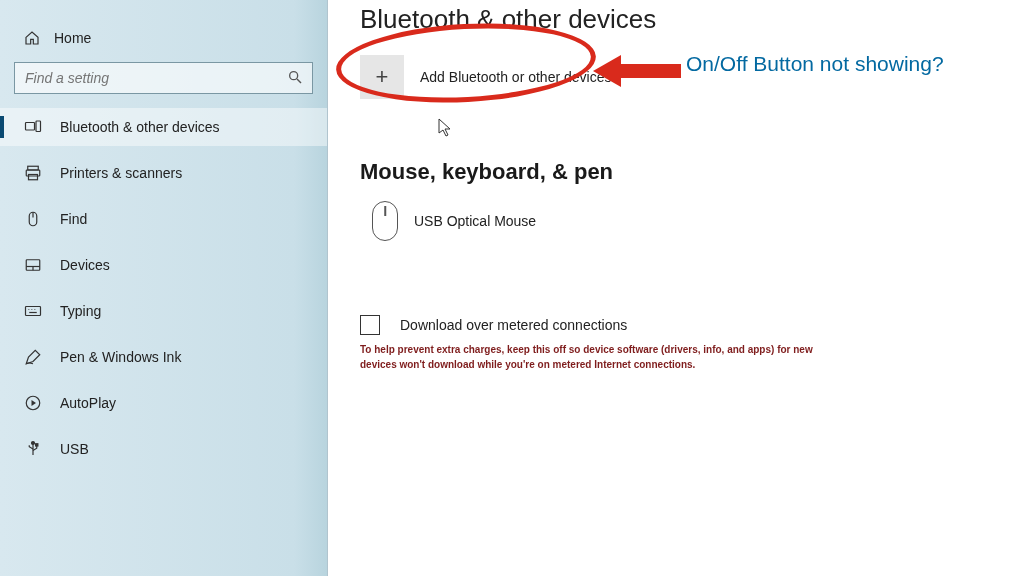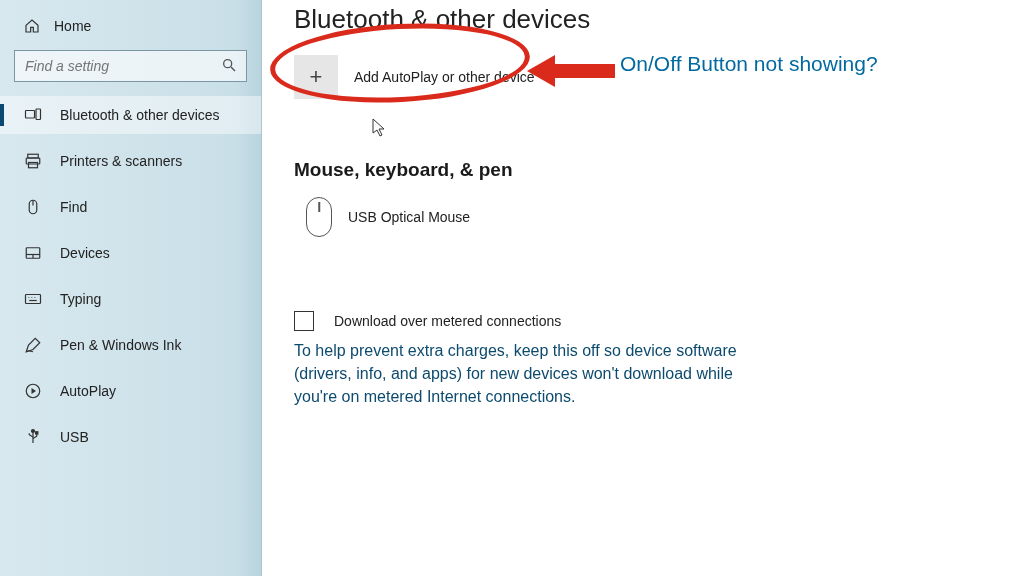--- a/index.html
+++ b/index.html
@@ -7,24 +7,24 @@
       font-family: "Segoe UI", Tahoma, sans-serif;
       font-size: 14px;
       color: #333;
       width: 1024px;
       height: 576px;
       display: flex;
       overflow: hidden;
       background: #fff;
     }
     .sidebar {
-      width: 262px;
+      width: 328px;
       height: 100%;
       background: linear-gradient(to right, #d8e8ef 0%, #c9dfe8 90%, #b8d4de 100%);
-      padding-top: 12px;
+      padding-top: 24px;
       border-right: 1px solid #b0c4ce;
     }
     .home-row {
       display: flex;
       align-items: center;
       gap: 14px;
       padding: 6px 20px 10px 24px;
       font-size: 14px;
       color: #222;
       cursor: pointer;
@@ -114,21 +114,21 @@
       justify-content: center;
       font-size: 22px;
       color: #444;
     }
     .add-label {
       margin-left: 16px;
       font-size: 14px;
       color: #222;
     }
     .group-title {
-      font-size: 19px;
+      font-size: 22px;
       color: #1a1a1a;
       margin-top: 58px;
       margin-bottom: 12px;
     }
     .device-row {
       display: flex;
       align-items: center;
       gap: 16px;
       padding: 4px 12px;
     }
@@ -158,24 +158,25 @@
     }
     .check-box {
       width: 20px;
       height: 20px;
       border: 1.5px solid #333;
       background: #fff;
     }
     .check-label { font-size: 14px; color: #222; }
     .help-text {
       max-width: 480px;
-      font-size: 16px;
-      color: #0c4a6e;
+      font-size: 10px;
+      color: #7f1d1d;
       line-height: 1.45;
       margin-top: 8px;
+      font-weight: bold;
     }
     
     .anno-ellipse {
       position: absolute;
       border: 5px solid #d92a1c;
       border-radius: 50%;
       left: 8px;
       top: 24px;
       width: 260px;
       height: 78px;
@@ -329,21 +330,21 @@
     </span>
     <span>USB</span>
   </div>
 </div>
 
 <div class="main">
   <h1 class="page-title">Bluetooth &amp; other devices</h1>
 
   <div class="add-tile">
     <div class="add-plus">+</div>
-    <div class="add-label">Add AutoPlay or other device</div>
+    <div class="add-label">Add Bluetooth or other devices</div>
   </div>
 
   <h2 class="group-title">Mouse, keyboard, &amp; pen</h2>
 
   <div class="device-row">
     <div class="device-icon"></div>
     <div class="device-name">USB Optical Mouse</div>
   </div>
 
   <div class="check-row">

